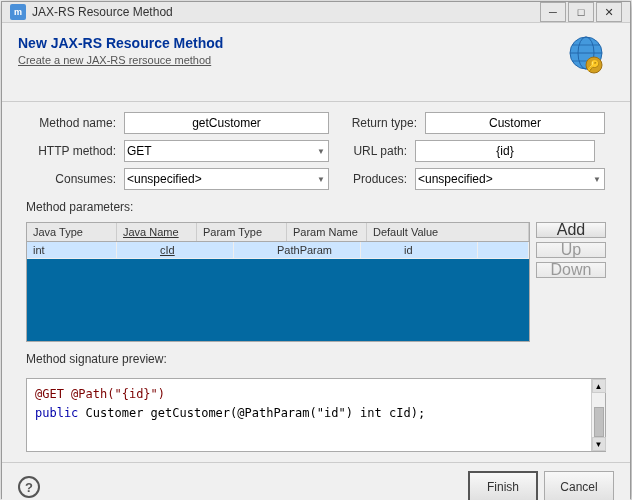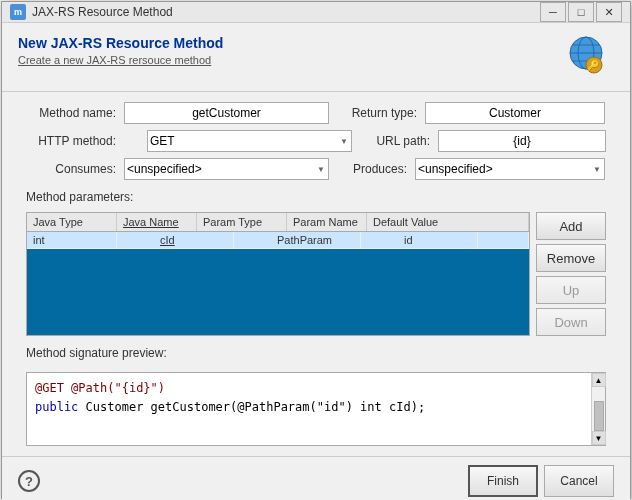--- a/index.html
+++ b/index.html
@@ -61,21 +61,21 @@
       background: #e8e8e8;
       cursor: pointer;
       display: flex;
       align-items: center;
       justify-content: center;
       font-size: 11px;
       color: #333;
     }
 
     .dialog-header {
-      padding: 12px 16px 8px 16px;
+      padding: 12px 16px 18px 16px;
       display: flex;
       align-items: flex-start;
       justify-content: space-between;
       border-bottom: 1px solid #ccc;
     }
     .dialog-title {
       font-size: 14px;
       font-weight: bold;
       color: #003399;
       margin-bottom: 3px;
@@ -154,21 +154,20 @@
       transform: translateY(-50%);
       font-size: 8px;
       color: #666;
       pointer-events: none;
     }
     .select-wrapper select {
       padding-right: 18px;
     }
     .select-method {
       width: 205px;
-      margin-left: 23px;
     }
     .select-consumes {
       width: 205px;
     }
     .select-produces {
       width: 190px;
     }
 
     .section-label {
       font-size: 12px;
@@ -222,25 +221,25 @@
     .col-param-name { width: 80px; min-width: 80px; }
     .col-default { flex: 1; }
 
     .side-buttons {
       display: flex;
       flex-direction: column;
       gap: 4px;
       min-width: 70px;
     }
     .side-btn {
-      height: 28px;
+      height: 16px;
       border: 1px solid #aaa;
       background: linear-gradient(to bottom, #f8f8f8, #e0e0e0);
       cursor: pointer;
-      font-size: 13px;
+      font-size: 16px;
       color: #333;
       display: flex;
       align-items: center;
       justify-content: center;
       min-width: 68px;
     }
     .side-btn:disabled {
       color: #999;
       cursor: default;
       background: linear-gradient(to bottom, #f5f5f5, #e8e8e8);
@@ -423,21 +422,20 @@
             <div class="col-java-type">int</div>
             <div class="col-java-name">cId</div>
             <div class="col-param-type">PathParam</div>
             <div class="col-param-name">id</div>
             <div class="col-default"></div>
           </div>
         </div>
       </div>
       <div class="side-buttons">
         <button class="side-btn">Add</button>
-        <button class="side-btn">Remove</button>
         <button class="side-btn" disabled="">Up</button>
         <button class="side-btn" disabled="">Down</button>
       </div>
     </div>
 
     <div class="section-label">Method signature preview:</div>
     <div class="preview-section">
       <div class="preview-content">
         <div>
           <span class="preview-annotation">@GET @Path("{id}")</span>

